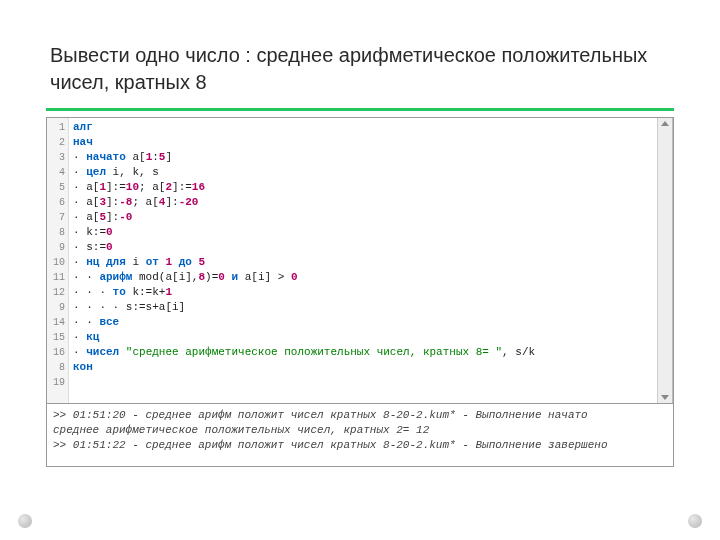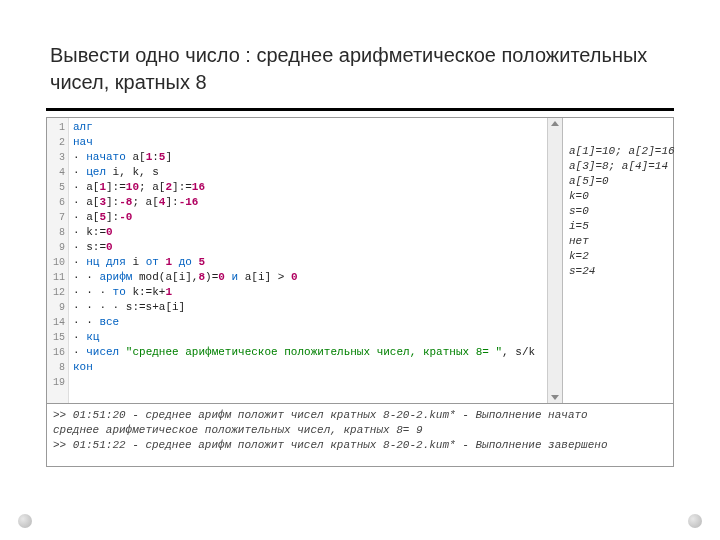--- a/index.html
+++ b/index.html
@@ -12,21 +12,21 @@
     position: relative;
     overflow: hidden;
   }
   .slide {
     width: 720px;
     height: 540px;
     padding: 34px 46px 30px 46px;
     position: relative;
   }
   .title-block {
-    border-bottom: 3px solid #000000;
+    border-bottom: 3px solid #22c55e;
     padding: 8px 4px 12px 4px;
     margin-bottom: 6px;
   }
   .title-text {
     font-size: 20px;
     line-height: 1.35;
     color: #2a2a2a;
   }
   .ide {
     border: 1px solid #999;
@@ -61,21 +61,21 @@
     line-height: 15px;
     flex-shrink: 0;
   }
   .code {
     flex: 1;
     padding: 2px 4px;
     line-height: 15px;
     white-space: pre;
     overflow: hidden;
   }
-  .kw   { color: #0060c0; font-weight: normal; }
+  .kw   { color: #0060c0; font-weight: bold; }
   .num  { color: #b00060; font-weight: bold; }
   .str  { color: #008000; }
   .scroll-v {
     width: 15px;
     background: #eee;
     border-left: 1px solid #ccc;
     position: relative;
     flex-shrink: 0;
   }
   .scroll-v::before, .scroll-v::after {
@@ -145,48 +145,39 @@
 <span>15</span><br>
 <span>16</span><br>
 <span>8</span><br>
 <span>19</span>
         </div>
         <div class="code"><span class="kw">алг</span>
 <span class="kw">нач</span>
 <span>· </span><span class="kw">начато</span><span> a[</span><span class="num">1</span><span>:</span><span class="num">5</span><span>]</span>
 <span>· </span><span class="kw">цел</span><span> i, k, s</span>
 <span>· a[</span><span class="num">1</span><span>]:=</span><span class="num">10</span><span>; a[</span><span class="num">2</span><span>]:=</span><span class="num">16</span>
-<span>· a[</span><span class="num">3</span><span>]:</span><span class="num">-8</span><span>; a[</span><span class="num">4</span><span>]:</span><span class="num">-16</span>
+<span>· a[</span><span class="num">3</span><span>]:</span><span class="num">-8</span><span>; a[</span><span class="num">4</span><span>]:</span><span class="num">-20</span>
 <span>· a[</span><span class="num">5</span><span>]:</span><span class="num">-0</span>
 <span>· k:=</span><span class="num">0</span>
 <span>· s:=</span><span class="num">0</span>
 <span>· </span><span class="kw">нц для</span><span> i </span><span class="kw">от</span><span> </span><span class="num">1</span><span> </span><span class="kw">до</span><span> </span><span class="num">5</span>
 <span>· · </span><span class="kw">арифм</span><span> mod(a[i],</span><span class="num">8</span><span>)=</span><span class="num">0</span><span> </span><span class="kw">и</span><span> a[i] &gt; </span><span class="num">0</span>
 <span>· · · </span><span class="kw">то</span><span> k:=k+</span><span class="num">1</span>
 <span>· · · · s:=s+a[i]</span>
 <span>· · </span><span class="kw">все</span>
 <span>· </span><span class="kw">кц</span>
 <span>· </span><span class="kw">чисел</span><span> </span><span class="str">"среднее арифметическое положительных чисел, кратных 8= "</span><span>, s/k</span>
 <span class="kw">кон</span>
 </div>
         <div class="scroll-v"></div>
       </div>
 
-      <div class="vars-pane"><span>a[1]=10; a[2]=16</span>
-<span>a[3]=8; a[4]=14</span>
-<span>a[5]=0</span>
-<span>k=0</span>
-<span>s=0</span>
-<span>i=5</span>
-<span>нет</span>
-<span>k=2</span>
-<span>s=24</span></div>
 
     </div>
 
     <div class="console"><span>&gt;&gt; 01:51:20 - среднее арифм положит чисел кратных 8-20-2.kum* - Выполнение начато</span>
-<span>среднее арифметическое положительных чисел, кратных 8= 9</span>
+<span>среднее арифметическое положительных чисел, кратных 2= 12</span>
 <span>&gt;&gt; 01:51:22 - среднее арифм положит чисел кратных 8-20-2.kum* - Выполнение завершено</span></div>
   </div>
 
   <div class="corner-dot dot-bl"></div>
   <div class="corner-dot dot-br"></div>
 </div>
 
 </body></html>

